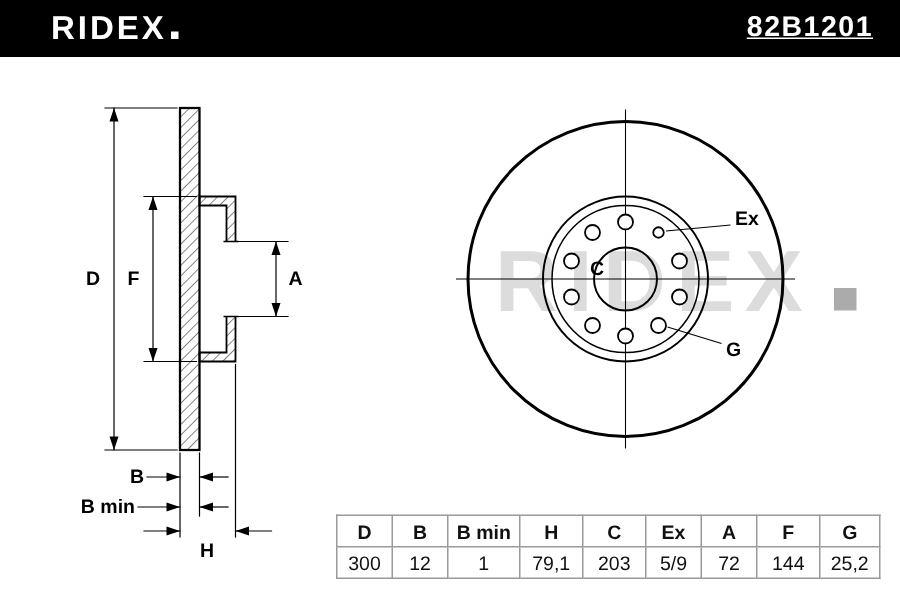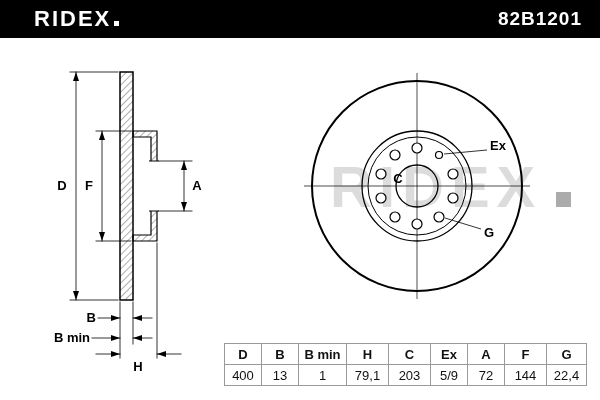--- a/index.html
+++ b/index.html
@@ -16,21 +16,21 @@
     display: flex; align-items: center; justify-content: space-between;
     padding: 0 18px 0 34px;
   }
   .brand { display: flex; align-items: baseline; }
   .brand-text {
     font-size: 22px; font-weight: bold; letter-spacing: 2px; color: #ffffff;
   }
   .brand-dot {
     display: inline-block; width: 5px; height: 5px; background: #ffffff; margin-left: 3px;
   }
-  .part-number { font-size: 19px; font-weight: bold; color: #ffffff; letter-spacing: 1px; }
+  .part-number { font-size: 19px; font-weight: bold; color: #ffffff; letter-spacing: 1px; text-decoration: underline; }
   .drawing-svg { position: absolute; left: 0; top: 0; width: 600px; height: 400px; }
   .dim-label { font-size: 13px; font-weight: bold; fill: #000000; }
   .spec-table {
     position: absolute; left: 224px; top: 343px;
     border-collapse: collapse; background: #ffffff;
     table-layout: fixed;
   }
   .spec-table th, .spec-table td {
     border: 1px solid #9a9a9a; text-align: center; vertical-align: middle;
     height: 21px; font-size: 13px; color: #111111; padding: 0 2px;
@@ -175,24 +175,24 @@
       <th>H</th>
       <th>C</th>
       <th>Ex</th>
       <th>A</th>
       <th>F</th>
       <th>G</th>
     </tr>
   </thead>
   <tbody>
     <tr>
-      <td>400</td>
-      <td>13</td>
+      <td>300</td>
+      <td>12</td>
       <td>1</td>
       <td>79,1</td>
       <td>203</td>
       <td>5/9</td>
       <td>72</td>
       <td>144</td>
-      <td>22,4</td>
+      <td>25,2</td>
     </tr>
   </tbody>
 </table>
 
 </body></html>

